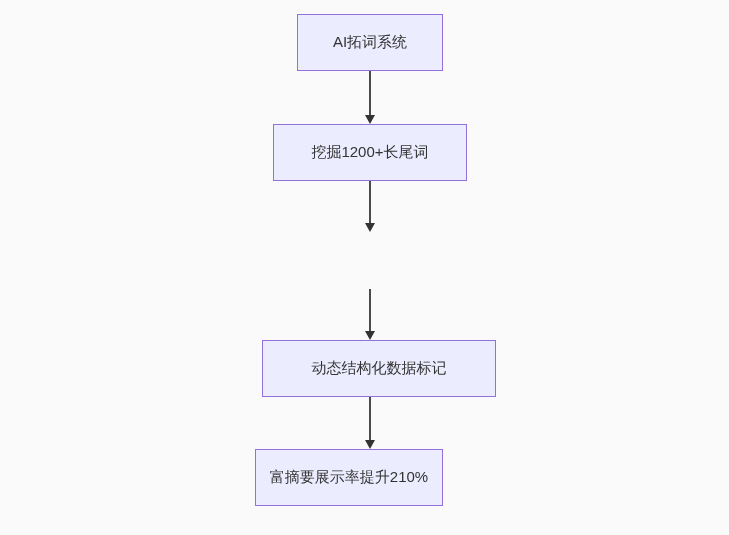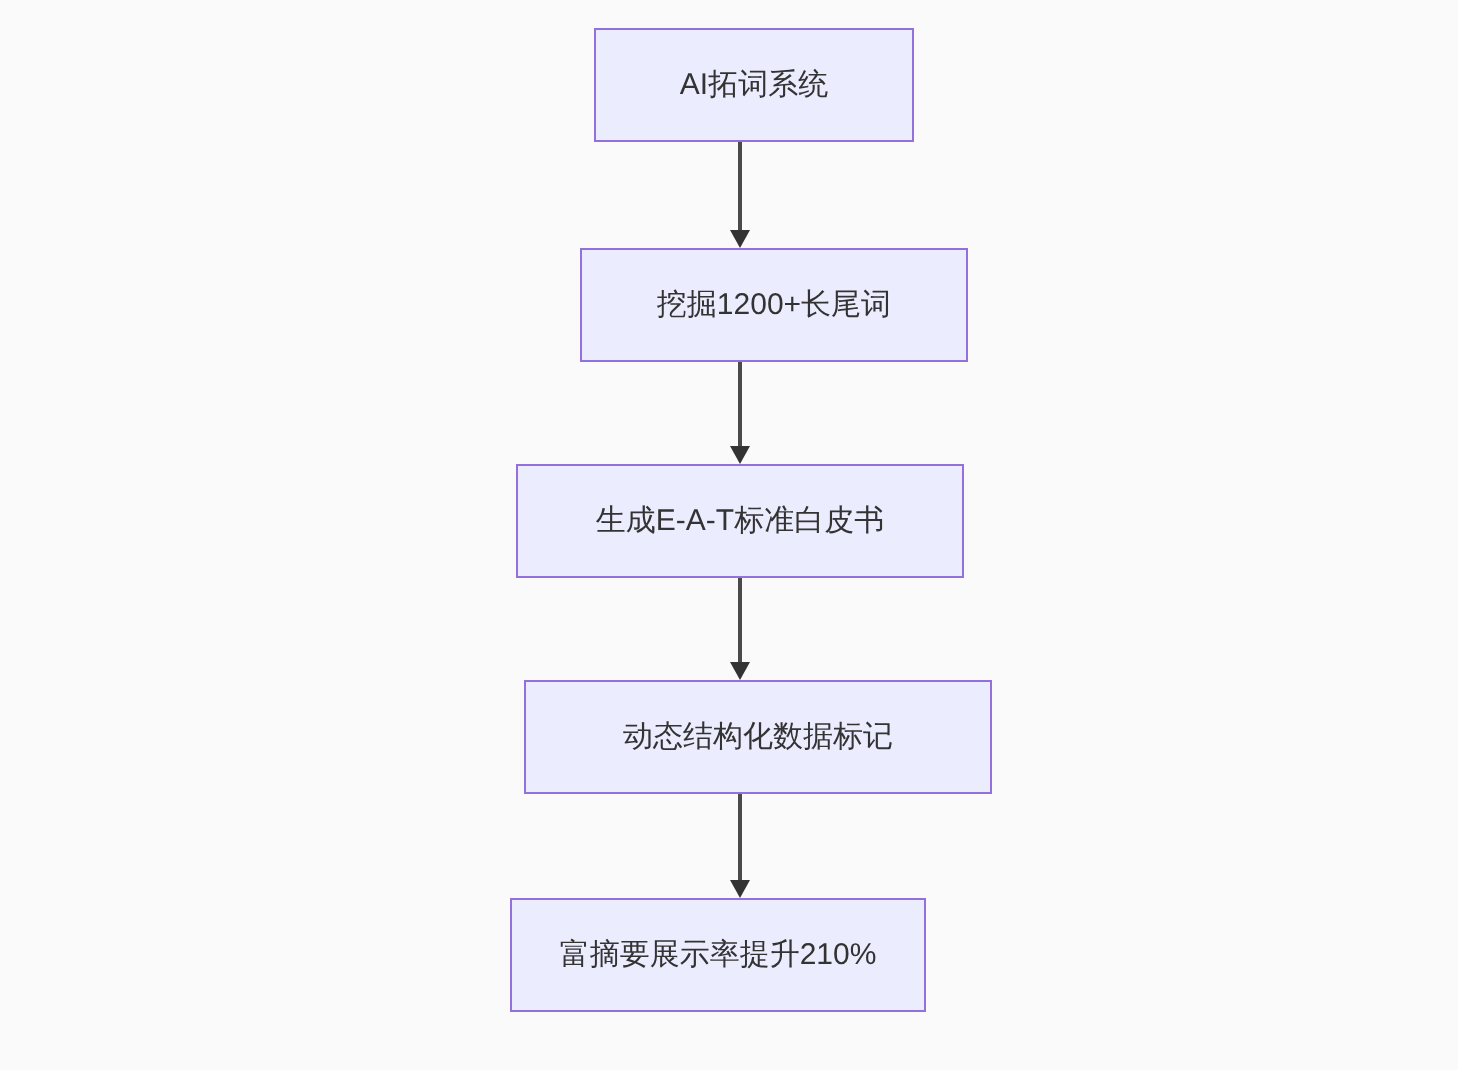--- a/index.html
+++ b/index.html
@@ -22,25 +22,25 @@
     border: 1px solid #9370db;
     color: #333333;
     font-size: 15px;
     display: flex;
     align-items: center;
     justify-content: center;
     text-align: center;
     white-space: nowrap;
     height: 57px;
   }
-  .node-1 { left: 297px; top: 14px;  width: 160px; }
-  .node-2 { left: 273px; top: 124px; width: 194px; margin-left: 17px; }
+  .node-1 { left: 297px; top: 14px;  width: 146px; }
+  .node-2 { left: 273px; top: 124px; width: 194px; }
   .node-3 { left: 258px; top: 232px; width: 224px; }
   .node-4 { left: 262px; top: 340px; width: 234px; }
-  .node-5 { left: 255px; top: 449px; width: 208px; }
+  .node-5 { left: 255px; top: 449px; width: 188px; }
 
   .connector {
     position: absolute;
     left: 365px;          
     width: 10px;
     display: flex;
     flex-direction: column;
     align-items: center;
   }
   .conn-1 { top: 71px;  height: 53px; }
@@ -77,23 +77,20 @@
 
   <div class="flow-node node-2">
     <span>挖掘1200+长尾词</span>
   </div>
 
   <div class="connector conn-2">
     <div class="arrow-line"></div>
     <div class="arrow-head"></div>
   </div>
 
-  <div class="flow-node node-3">
-    <span>生成E-A-T标准白皮书</span>
-  </div>
 
   <div class="connector conn-3">
     <div class="arrow-line"></div>
     <div class="arrow-head"></div>
   </div>
 
   <div class="flow-node node-4">
     <span>动态结构化数据标记</span>
   </div>
 

